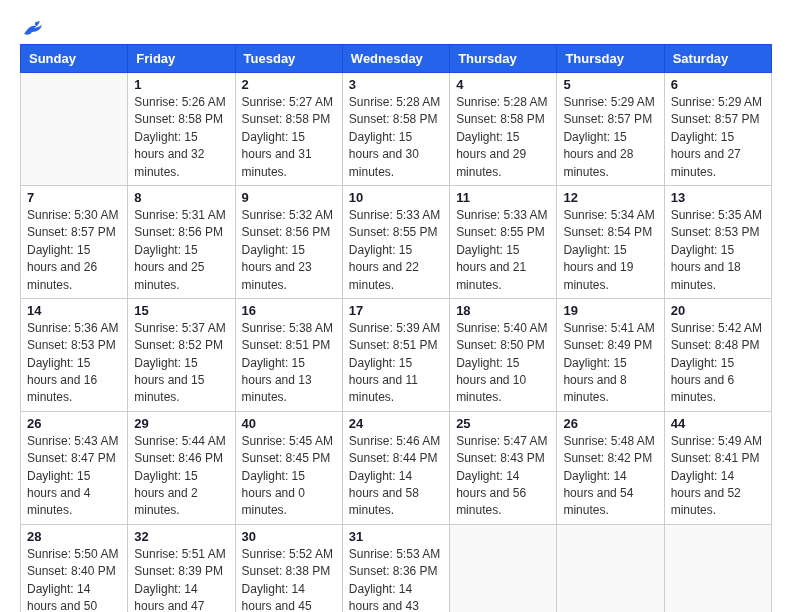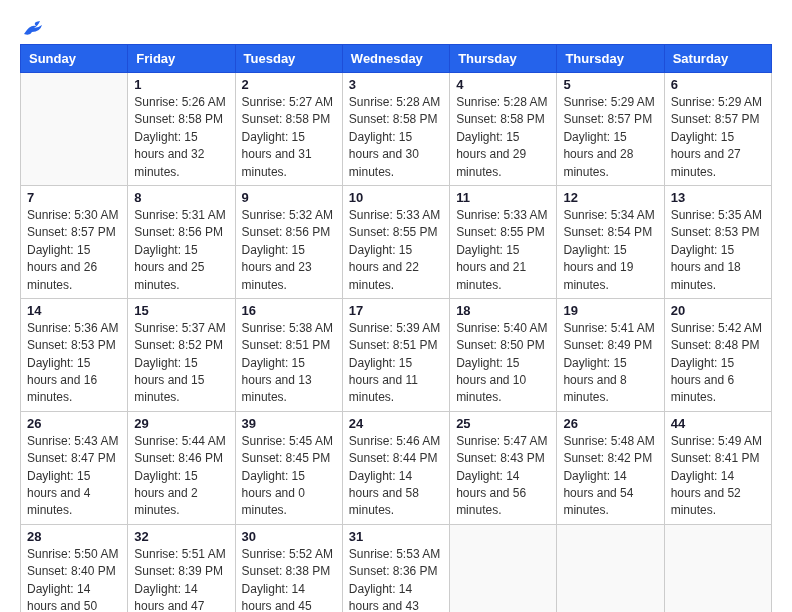--- a/index.html
+++ b/index.html
@@ -218,21 +218,21 @@
       <tr>
         <td>
           <span class="day-number">26</span>
           <div class="day-info">Sunrise: 5:43 AM<br>Sunset: 8:47 PM<br>Daylight: 15 hours and 4 minutes.</div>
         </td>
         <td>
           <span class="day-number">29</span>
           <div class="day-info">Sunrise: 5:44 AM<br>Sunset: 8:46 PM<br>Daylight: 15 hours and 2 minutes.</div>
         </td>
         <td>
-          <span class="day-number">39</span>
+          <span class="day-number">40</span>
           <div class="day-info">Sunrise: 5:45 AM<br>Sunset: 8:45 PM<br>Daylight: 15 hours and 0 minutes.</div>
         </td>
         <td>
           <span class="day-number">24</span>
           <div class="day-info">Sunrise: 5:46 AM<br>Sunset: 8:44 PM<br>Daylight: 14 hours and 58 minutes.</div>
         </td>
         <td>
           <span class="day-number">25</span>
           <div class="day-info">Sunrise: 5:47 AM<br>Sunset: 8:43 PM<br>Daylight: 14 hours and 56 minutes.</div>
         </td>

